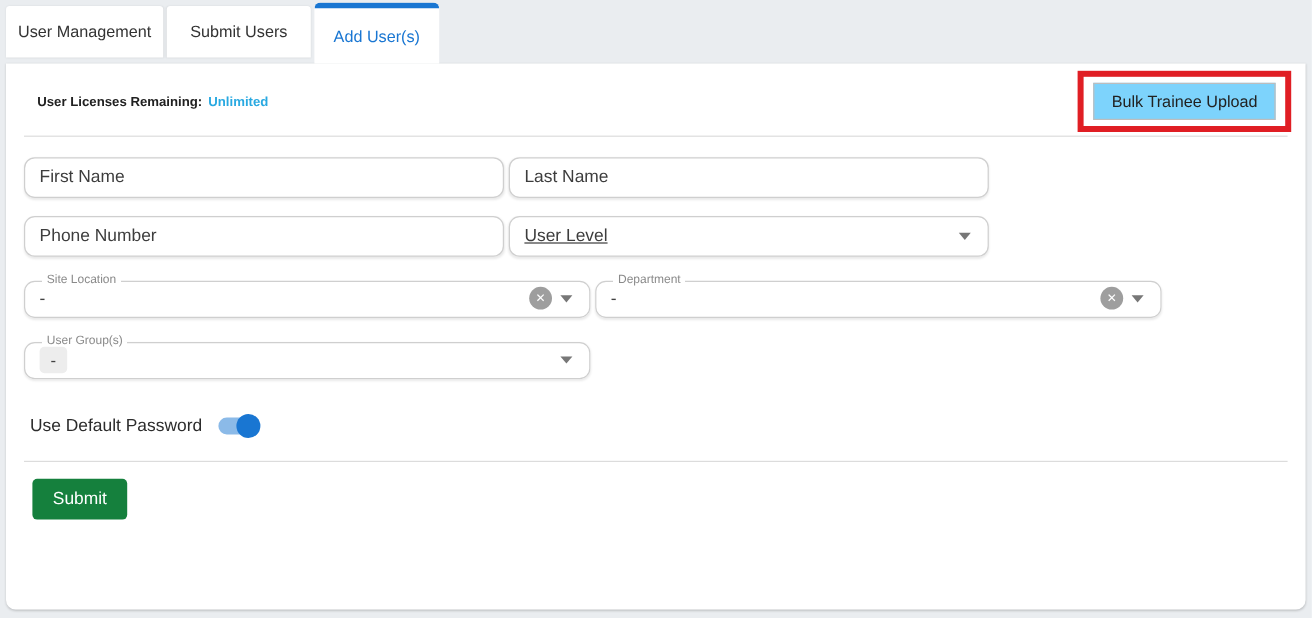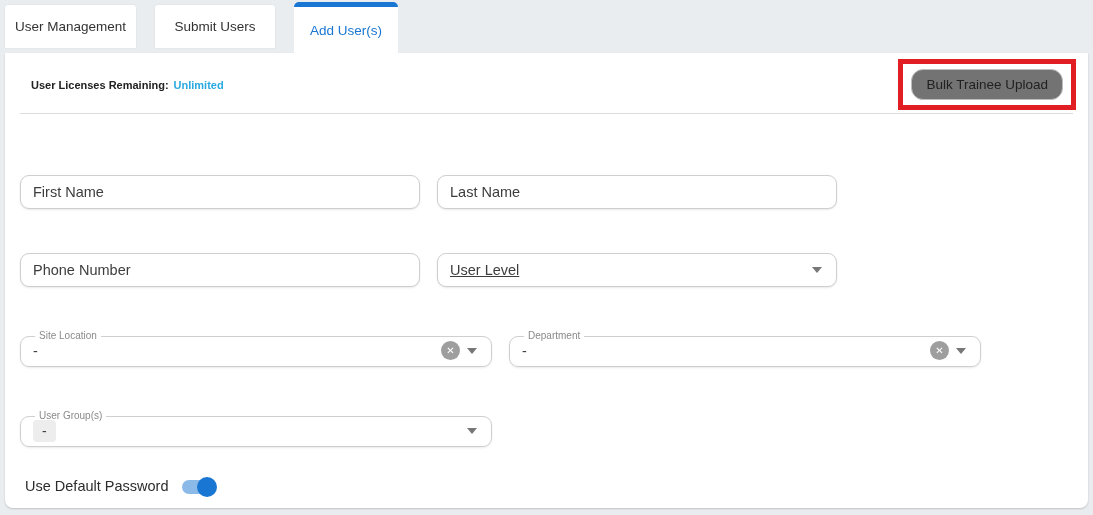--- a/index.html
+++ b/index.html
@@ -9,21 +9,21 @@
     background: #eaedf0;
     overflow: hidden;
   }
 
   
   .tabbar {
     display: flex;
     align-items: flex-start;
     padding-left: 5px;
     height: 53px;
-    gap: 19px;
+    gap: 3px;
   }
   .tab {
     background: #ffffff;
     height: 43px;
     margin-top: 5px;
     border-radius: 3px 3px 0 0;
     display: flex; align-items: center; justify-content: center;
     font-size: 13.5px;
     color: #333333;
     cursor: pointer;
@@ -64,36 +64,36 @@
     color: #212121;
   }
   .licenses .value { color: #29a9e1; margin-left: 5px; }
 
   .annotation-box {
     border: 5px solid #e01e24;
     padding: 5px 8px;
     background: transparent;
   }
   .bulk-btn {
-    background: #737373;
+    background: #7dd3fc;
     border: 1px solid #bdbdbd;
-    border-radius: 12px;
+    border-radius: 0;
     padding: 7px 14px;
     font-size: 13.5px;
     color: #212121;
     font-family: "Liberation Sans", sans-serif;
     cursor: pointer;
   }
 
   .hr { height: 1px; background: #dcdcdc; margin: 0 15px; }
   .hr.top { margin-top: 2px; }
 
   
   .form-area { padding: 17px 15px 0 15px; }
-  .row { display: flex; gap: 17px; margin-bottom: 15px; margin-top: 44px; }
+  .row { display: flex; gap: 4px; margin-bottom: 15px; }
   .col { width: 400px; }
 
   .tf {
     width: 400px; height: 34px;
     border: 1px solid #cfcfcf;
     border-radius: 9px;
     background: #fff;
     box-shadow: 0 1px 2px rgba(0,0,0,0.09);
     padding: 0 12px;
     font-size: 14.5px;
@@ -161,21 +161,21 @@
     background: #9e9e9e;
     color: #ffffff;
     font-size: 10px;
     display: flex; align-items: center; justify-content: center;
     margin-right: 7px;
     cursor: pointer;
   }
 
   
   .toggle-row {
-    display: flex; align-items: flex-end;
+    display: flex; align-items: center;
     margin: 31px 0 0 5px;
   }
   .toggle-label { font-size: 14.5px; color: #2c2c2c; }
   .switch {
     position: relative;
     width: 34px; height: 14px;
     margin-left: 14px;
     cursor: pointer;
   }
   .switch .track {

